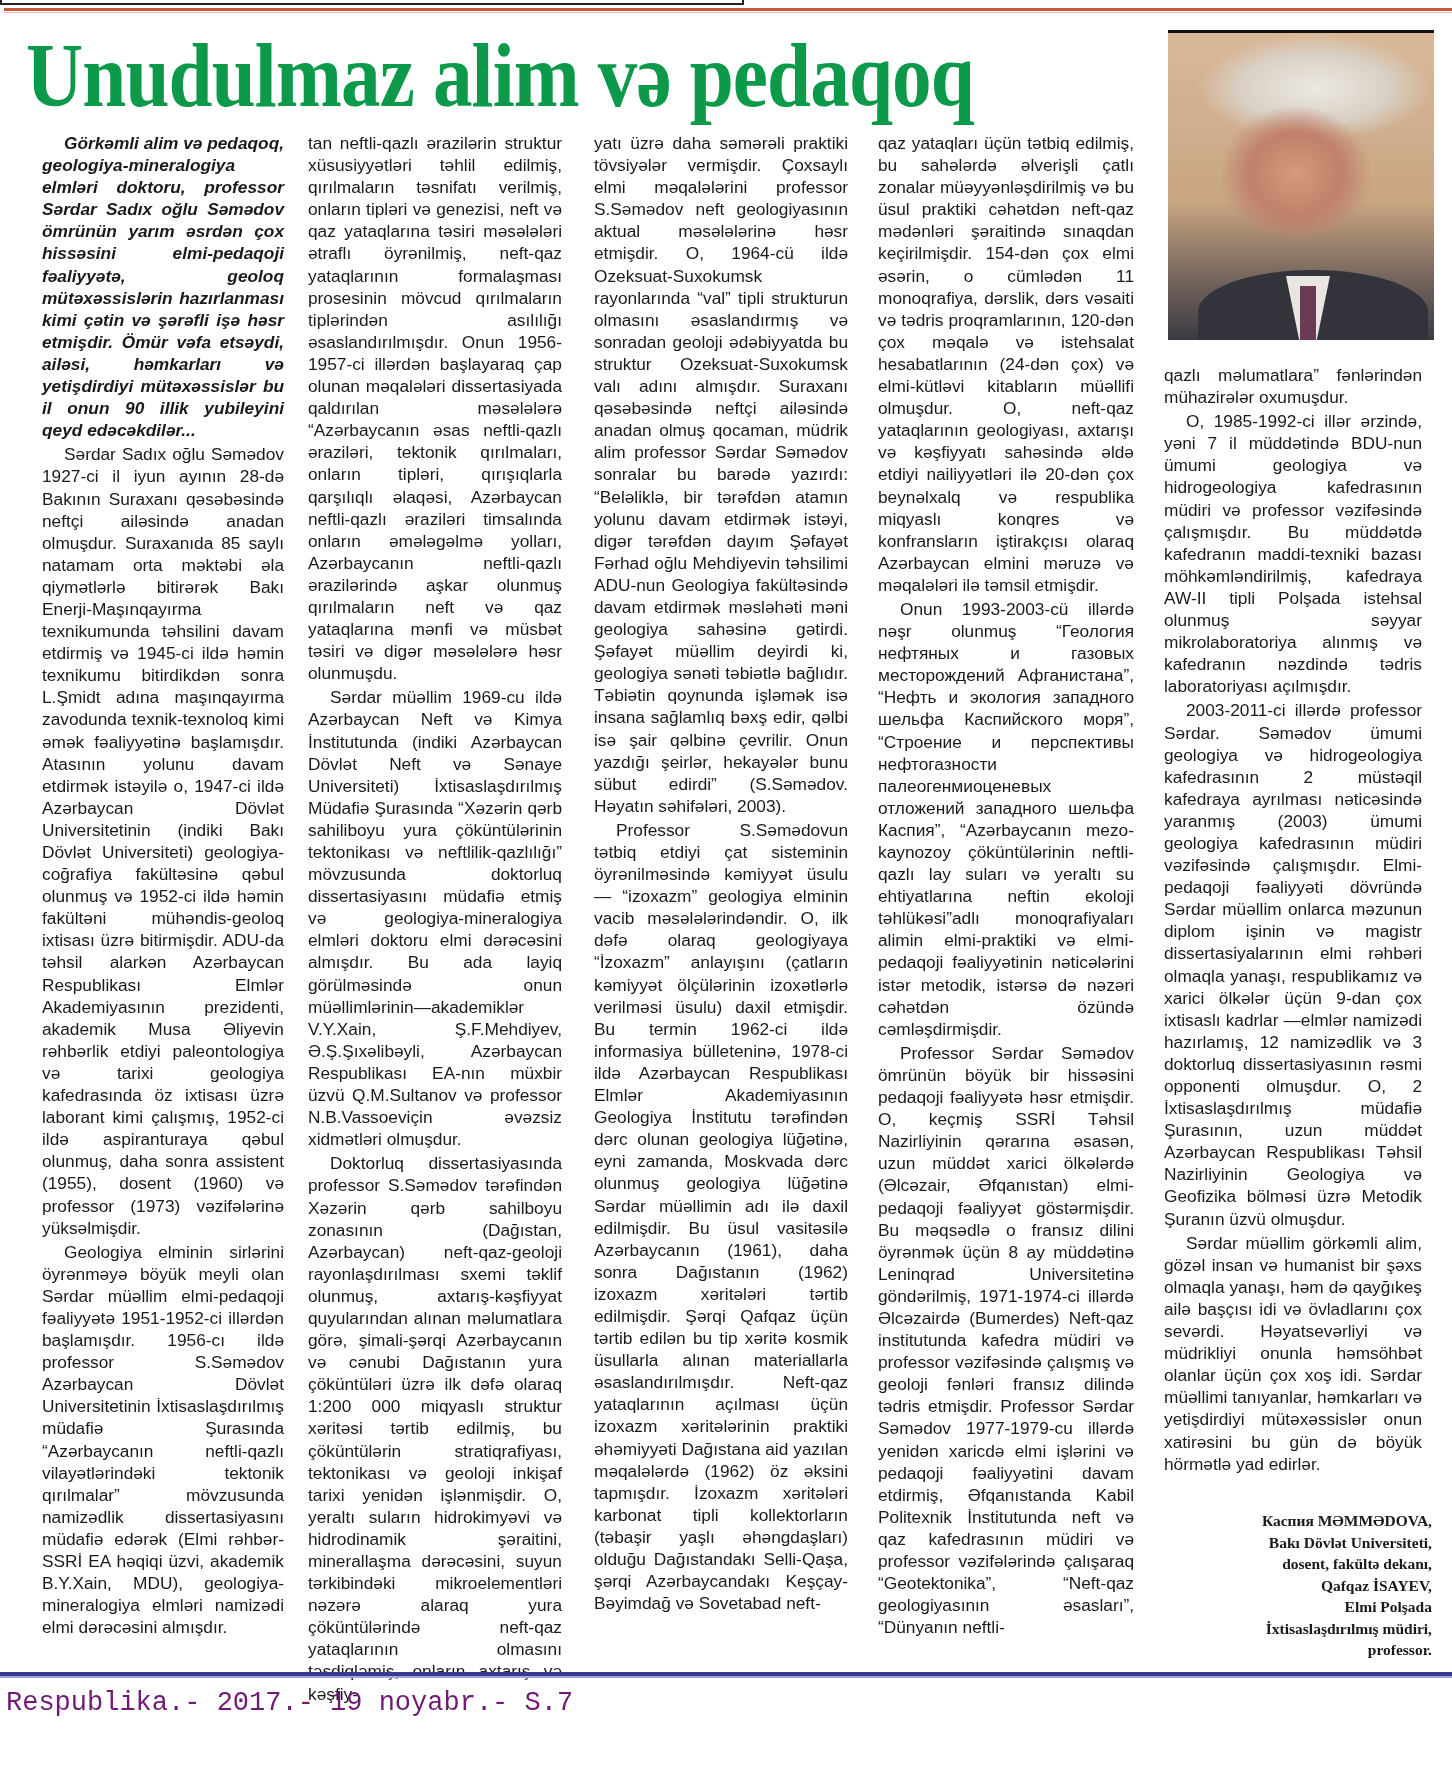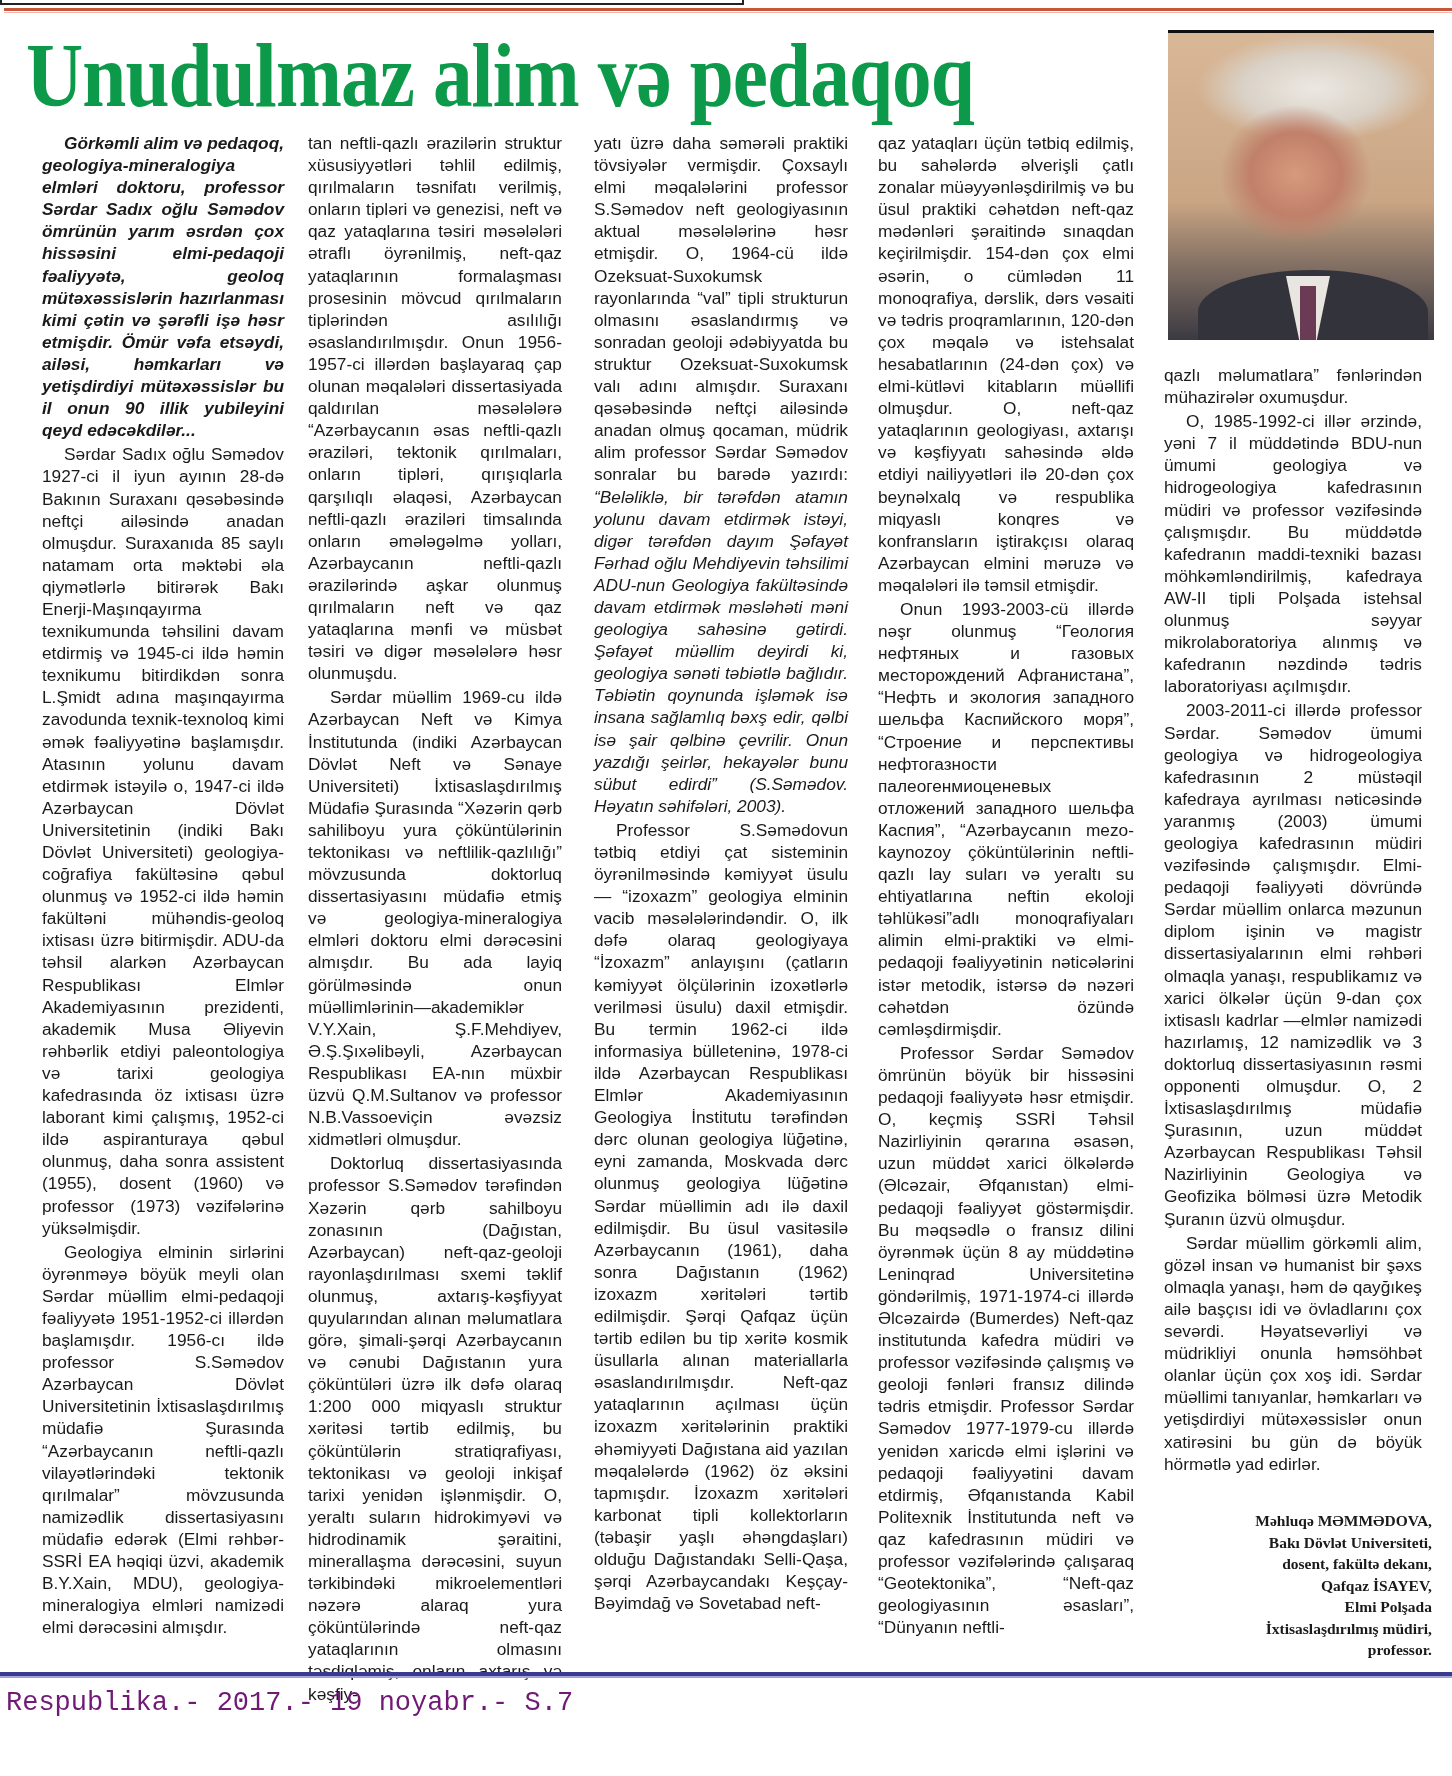--- a/index.html
+++ b/index.html
@@ -10,21 +10,21 @@
   .headline { position: absolute; left: 26px; top: 16px; width: 1120px; margin: 0; font-family: "Liberation Serif", serif; font-weight: bold; font-size: 92px; line-height: 118px; color: #0c9a4a; letter-spacing: -1px; transform: scaleX(0.86); transform-origin: left center; white-space: nowrap; }
   .photo { position: absolute; left: 1168px; top: 30px; width: 266px; height: 307px; border-top: 3px solid #111; background: radial-gradient(ellipse 38% 30% at 48% 46%, #d79a7d 0%, #c0806a 45%, rgba(180,120,100,0) 75%), radial-gradient(ellipse 55% 22% at 55% 18%, #ece8e2 0%, #d9d1c6 50%, rgba(220,210,200,0) 80%), linear-gradient(180deg, #d9b898 0%, #c9a583 55%, #7b6a60 78%, #3b3a42 100%); overflow: hidden; }
   .photo-suit { position: absolute; left: 30px; bottom: 0; width: 230px; height: 70px; background: #33333b; border-radius: 50% 50% 0 0 / 60% 60% 0 0; }
   .photo-shirt { position: absolute; left: 118px; bottom: 0; width: 44px; height: 64px; background: #e9e5e0; clip-path: polygon(0 0, 100% 0, 70% 100%, 30% 100%); }
   .photo-tie { position: absolute; left: 132px; bottom: 0; width: 16px; height: 54px; background: #6b3b55; }
   .columns { position: absolute; top: 130px; }
   .col { position: absolute; font-size: 17.3px; line-height: 22.1px; text-align: justify; hyphens: manual; }
   .col p { margin: 2px; text-indent: 22px; }
   .col p.cont { text-indent: 0; }
   .lead { font-weight: bold; font-style: italic; }
-  .quote { font-style: italic; }
+  .quote { }
   .byline { position: absolute; left: 1175px; top: 1510px; width: 257px; text-align: right; font-family: "Liberation Serif", serif; font-weight: bold; font-size: 15.5px; line-height: 21.5px; }
   .byline div { margin: 0; }
   .bottom-rule { position: absolute; left: 0; top: 1672px; width: 1452px; height: 4px; background: #3a3a8e; }
   .bottom-rule-light { position: absolute; left: 0; top: 1676px; width: 1452px; height: 2px; background: #a3a3d8; }
   .source { position: absolute; left: 6px; top: 1686px; font-family: Liberation Mono, monospace; font-size: 27px; line-height: 34px; color: #701a75; }
 </style>
 </head>
 <body>
 
 <div class="top-frame"></div>
@@ -65,21 +65,21 @@
 
   <div class="col" style="left:1162px; top:232px; width:262px;">
     <p class="cont">qazlı məlumatlara” fənlərindən mühazirələr oxumuşdur.</p>
     <p>O, 1985-1992-ci illər ərzində, yəni 7 il müddətində BDU-nun ümumi geologiya və hidrogeologiya kafedrasının müdiri və professor vəzifəsində çalışmışdır. Bu müddətdə kafedranın maddi-texniki bazası möhkəmləndirilmiş, kafedraya AW-II tipli Polşada istehsal olunmuş səyyar mikrolaboratoriya alınmış və kafedranın nəzdində tədris laboratoriyası açılmışdır.</p>
     <p>2003-2011-ci illərdə professor Sərdar. Səmədov ümumi geologiya və hidrogeologiya kafedrasının 2 müstəqil kafedraya ayrılması nəticəsində yaranmış (2003) ümumi geologiya kafedrasının müdiri vəzifəsində çalışmışdır. Elmi-pedaqoji fəaliyyəti dövründə Sərdar müəllim onlarca məzunun diplom işinin və magistr dissertasiyalarının elmi rəhbəri olmaqla yanaşı, respublikamız və xarici ölkələr üçün 9-dan çox ixtisaslı kadrlar —elmlər namizədi hazırlamış, 12 namizədlik və 3 doktorluq dissertasiyasının rəsmi opponenti olmuşdur. O, 2 İxtisaslaşdırılmış müdafiə Şurasının, uzun müddət Azərbaycan Respublikası Təhsil Nazirliyinin Geologiya və Geofizika bölməsi üzrə Metodik Şuranın üzvü olmuşdur.</p>
     <p>Sərdar müəllim görkəmli alim, gözəl insan və humanist bir şəxs olmaqla yanaşı, həm də qayğıkeş ailə başçısı idi və övladlarını çox sevərdi. Həyatsevərliyi və müdrikliyi onunla həmsöhbət olanlar üçün çox xoş idi. Sərdar müəllimi tanıyanlar, həmkarları və yetişdirdiyi mütəxəssislər onun xatirəsini bu gün də böyük hörmətlə yad edirlər.</p>
   </div>
 </div>
 
 <div class="byline">
-  <div>Məhluqə MƏMMƏDOVA,</div>
+  <div>Каспия MƏMMƏDOVA,</div>
   <div>Bakı Dövlət Universiteti,</div>
   <div>dosent, fakültə dekanı,</div>
   <div>Qafqaz İSAYEV,</div>
   <div>Elmi Polşada</div>
   <div>İxtisaslaşdırılmış müdiri,</div>
   <div>professor.</div>
 </div>
 
 <div class="bottom-rule"></div>
 <div class="bottom-rule-light"></div>

